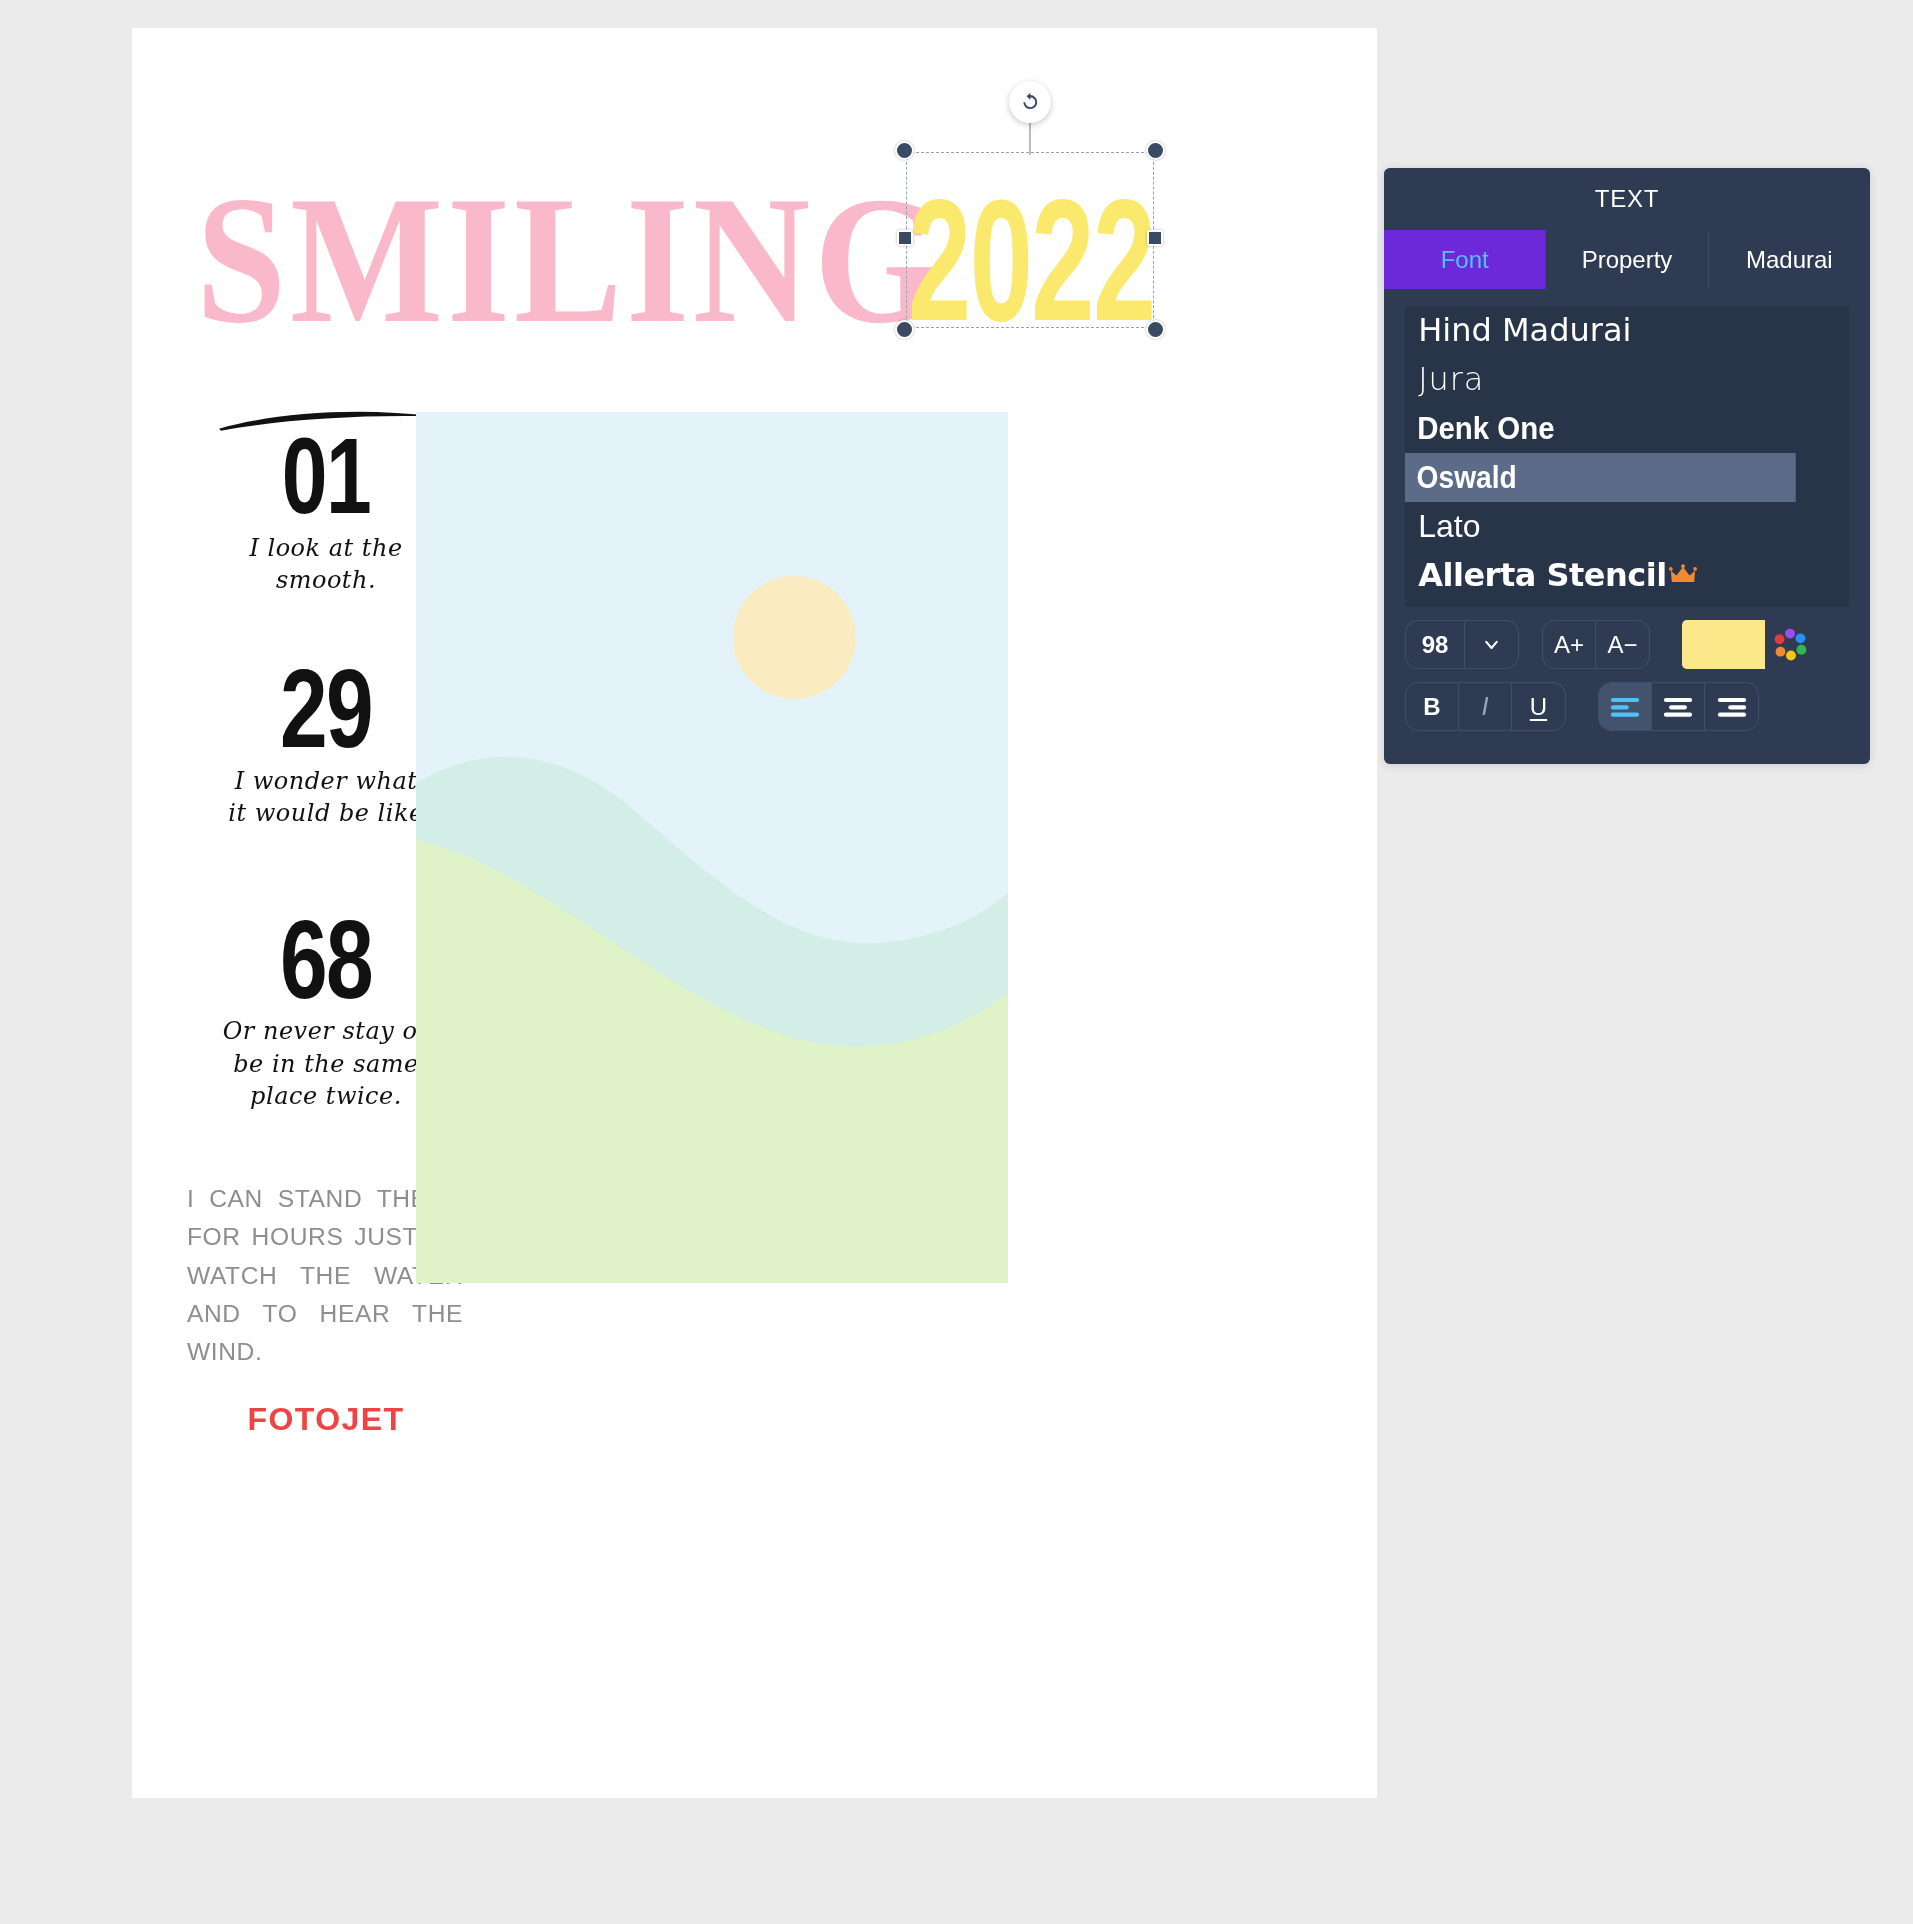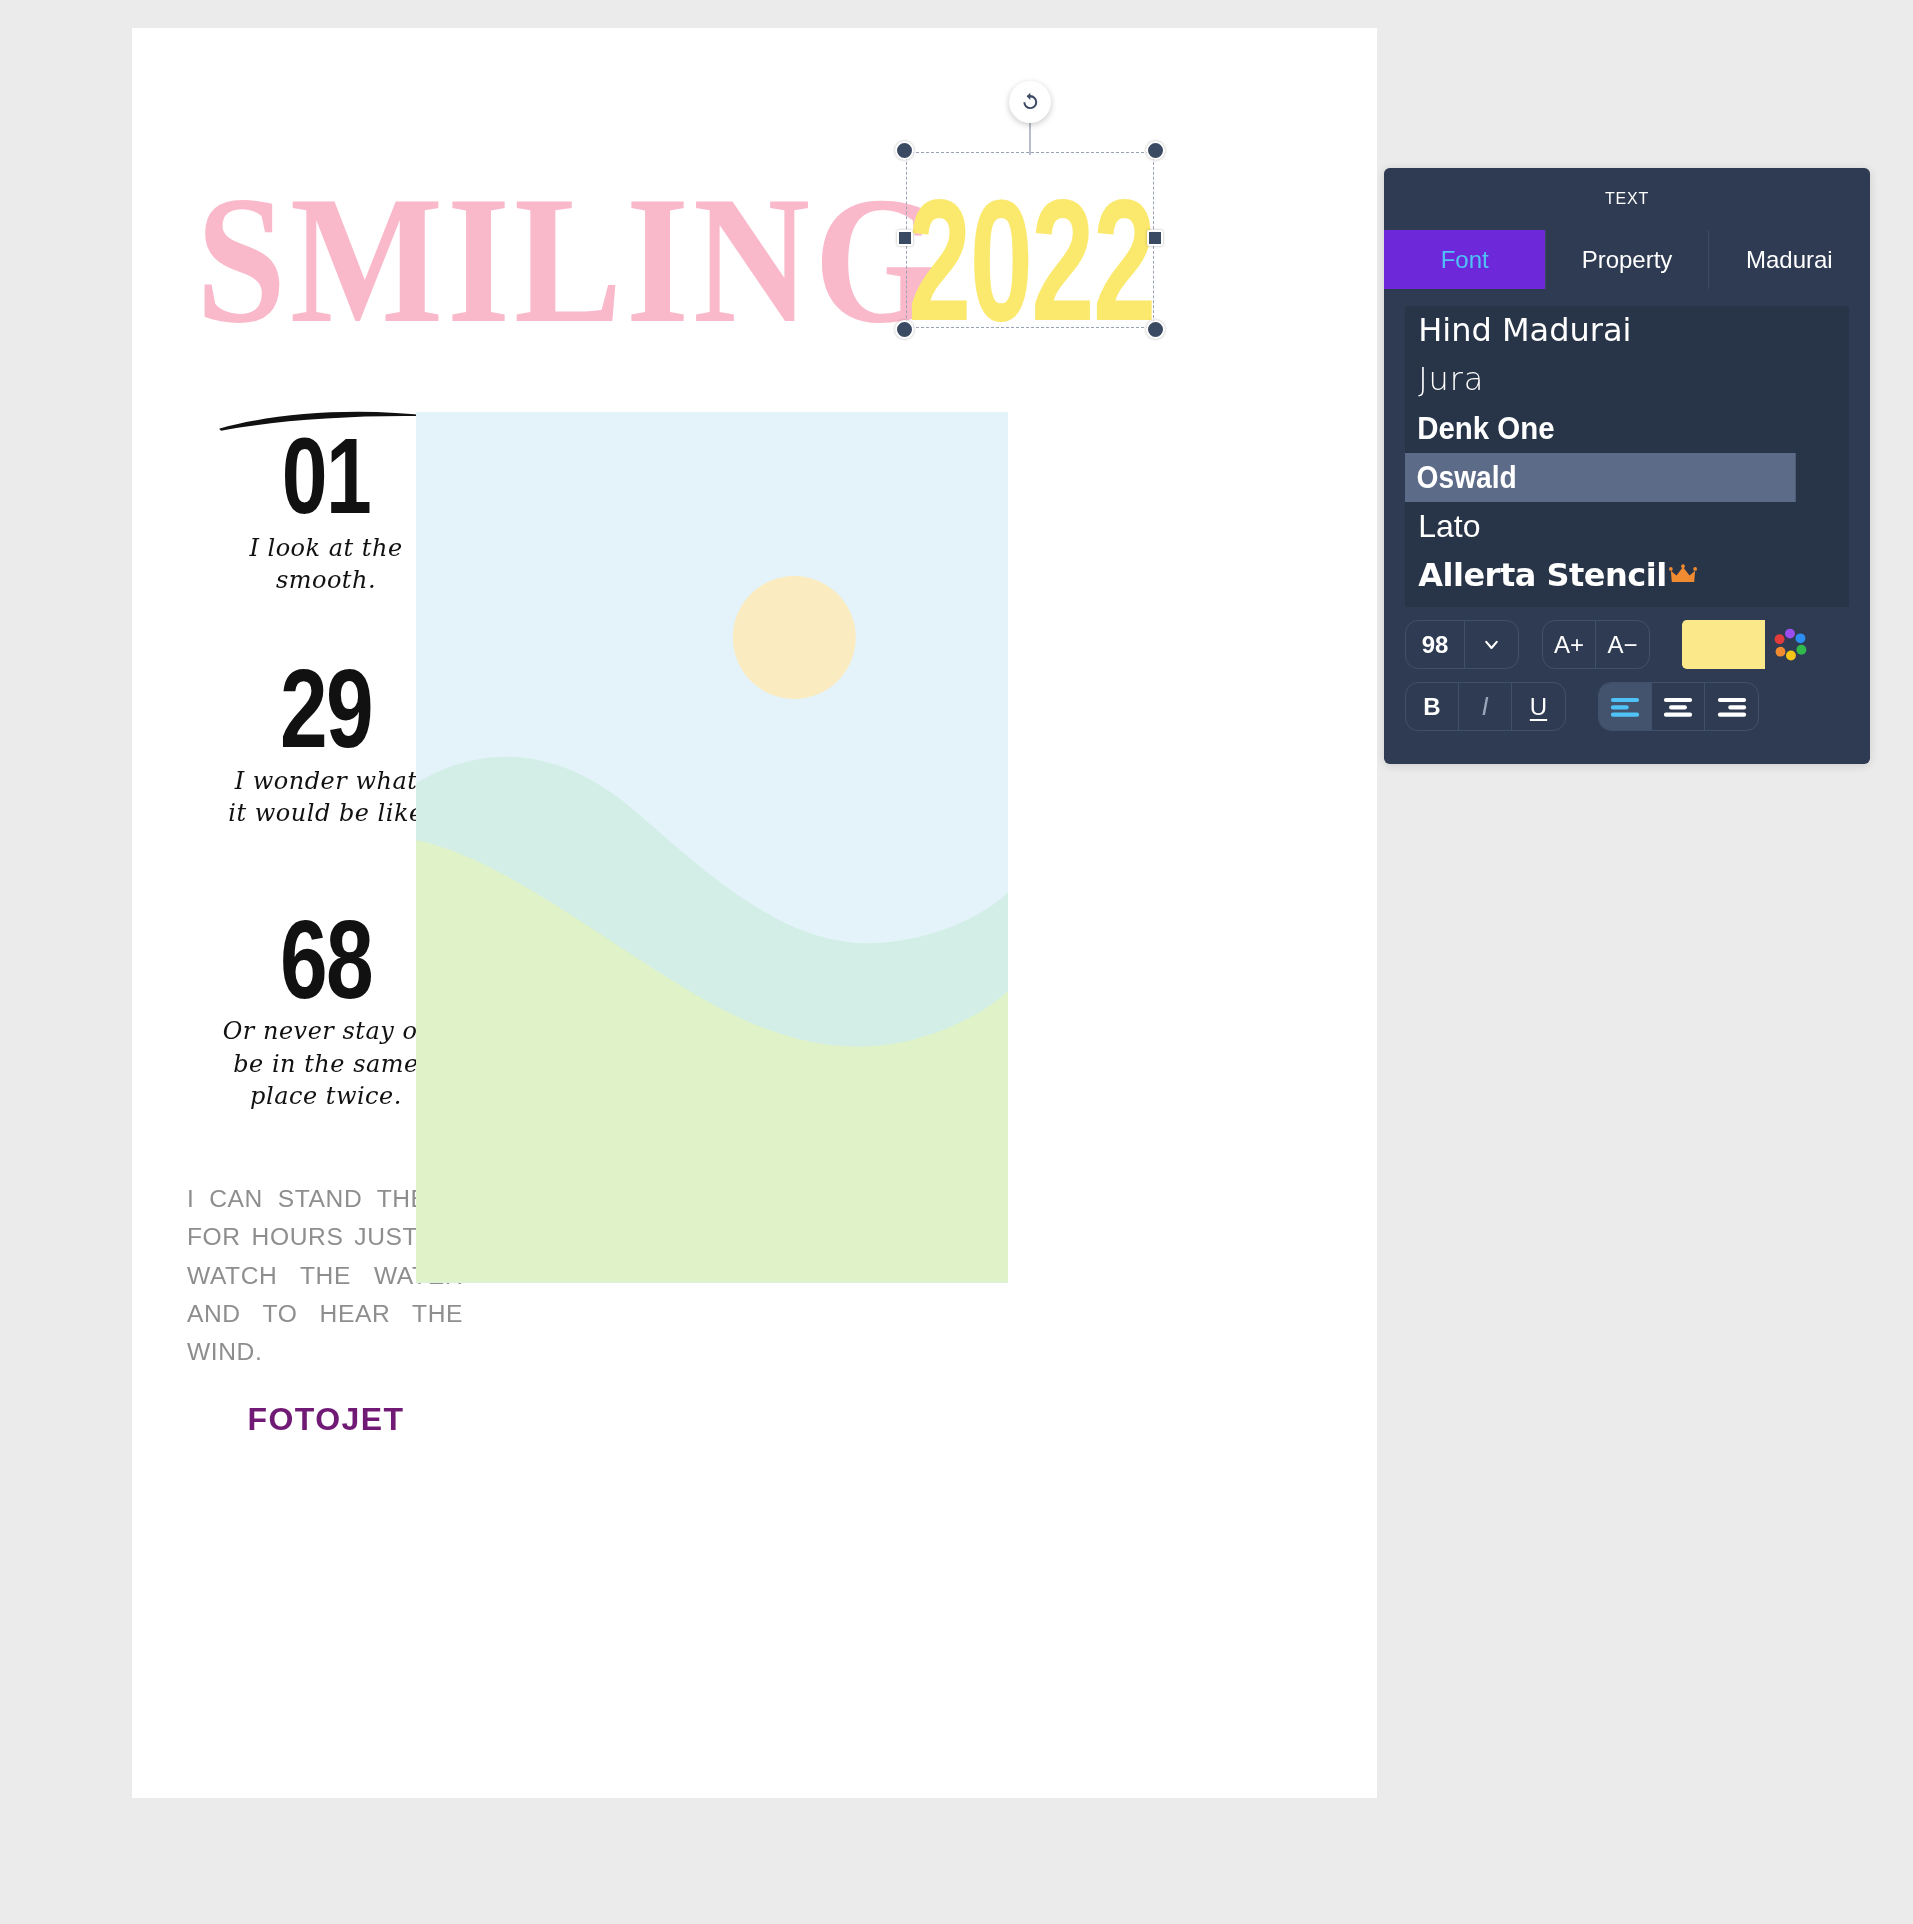--- a/index.html
+++ b/index.html
@@ -133,21 +133,21 @@
     color: #8e8e8e;
     text-align: justify;
     text-align-last: justify;
   }
   .brand {
     margin-top: 30px;
     text-align: center;
     font-size: 32px;
     font-weight: 700;
     letter-spacing: 1.4px;
-    color: #701a75;
+    color: #ef4444;
   }
 
   
   #illus {
     position: absolute;
     left: 284px; top: 384px;
     width: 592px; height: 871px;
     overflow: hidden;
     background: #e4f3f9;
   }
@@ -159,21 +159,21 @@
     width: 486px; height: 596px;
     background: #2e3b52;
     border-radius: 5.7px;
     box-shadow: 0 1.9px 9.5px rgba(0,0,0,.12);
     overflow: hidden;
   }
   #panel-title {
     height: 62px;
     display: flex; align-items: center; justify-content: center;
     color: #ffffff;
-    font-size: 16px;
+    font-size: 24px;
     letter-spacing: 0.8px;
   }
   #tabs { display: flex; height: 59px; }
   .tab {
     flex: 1;
     display: flex; align-items: center; justify-content: center;
     font-size: 24px;
     color: #ffffff;
     cursor: pointer;
     border-right: 0.9px solid #3a4a64;

